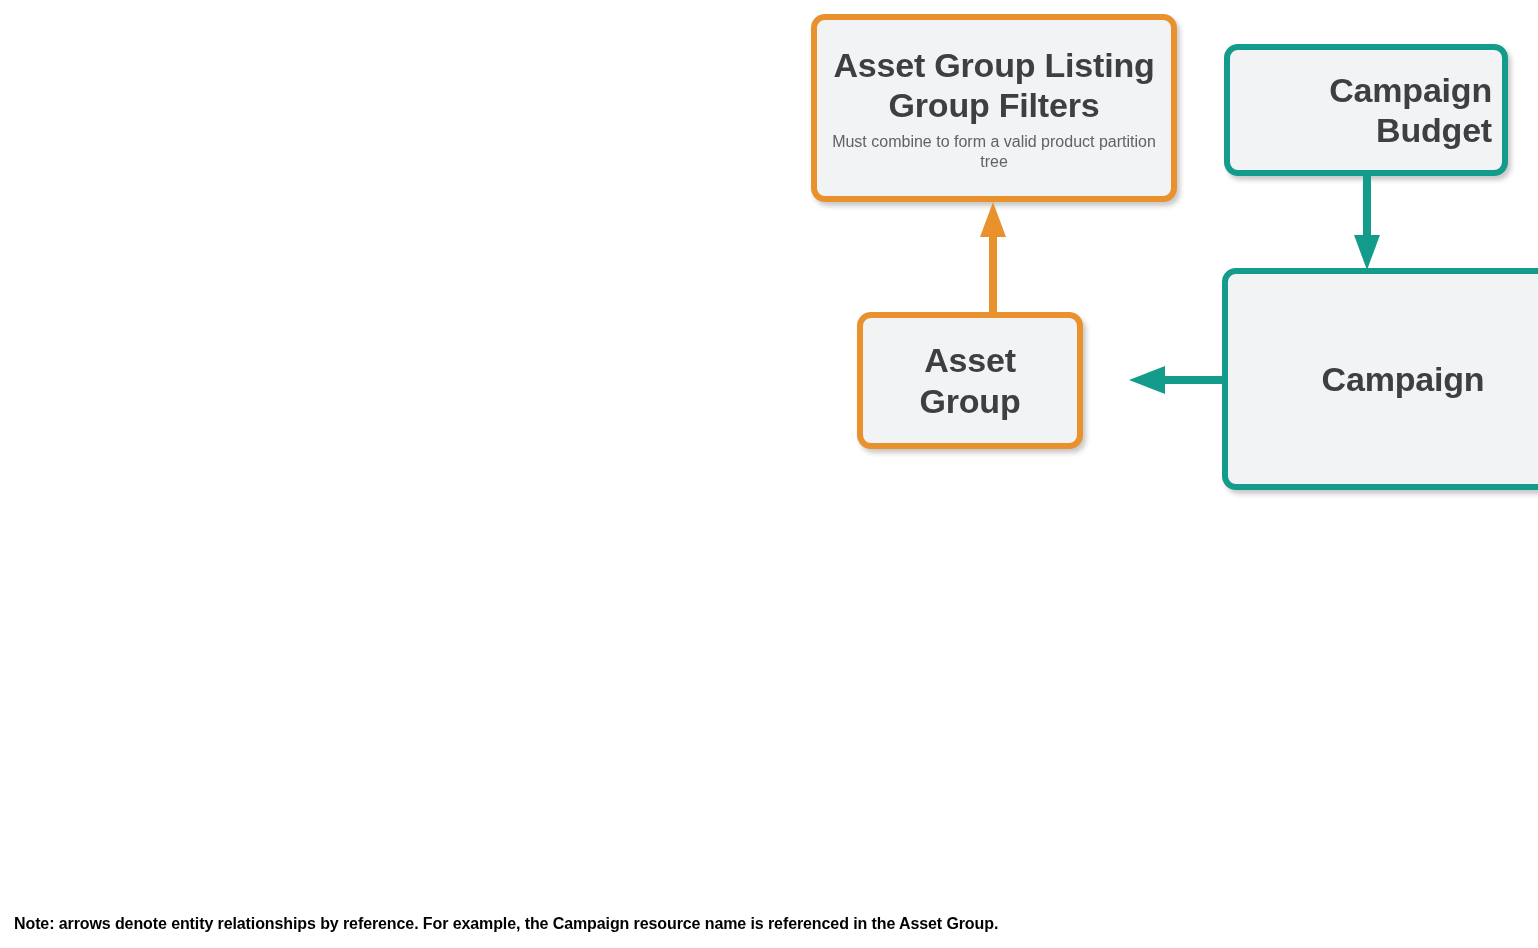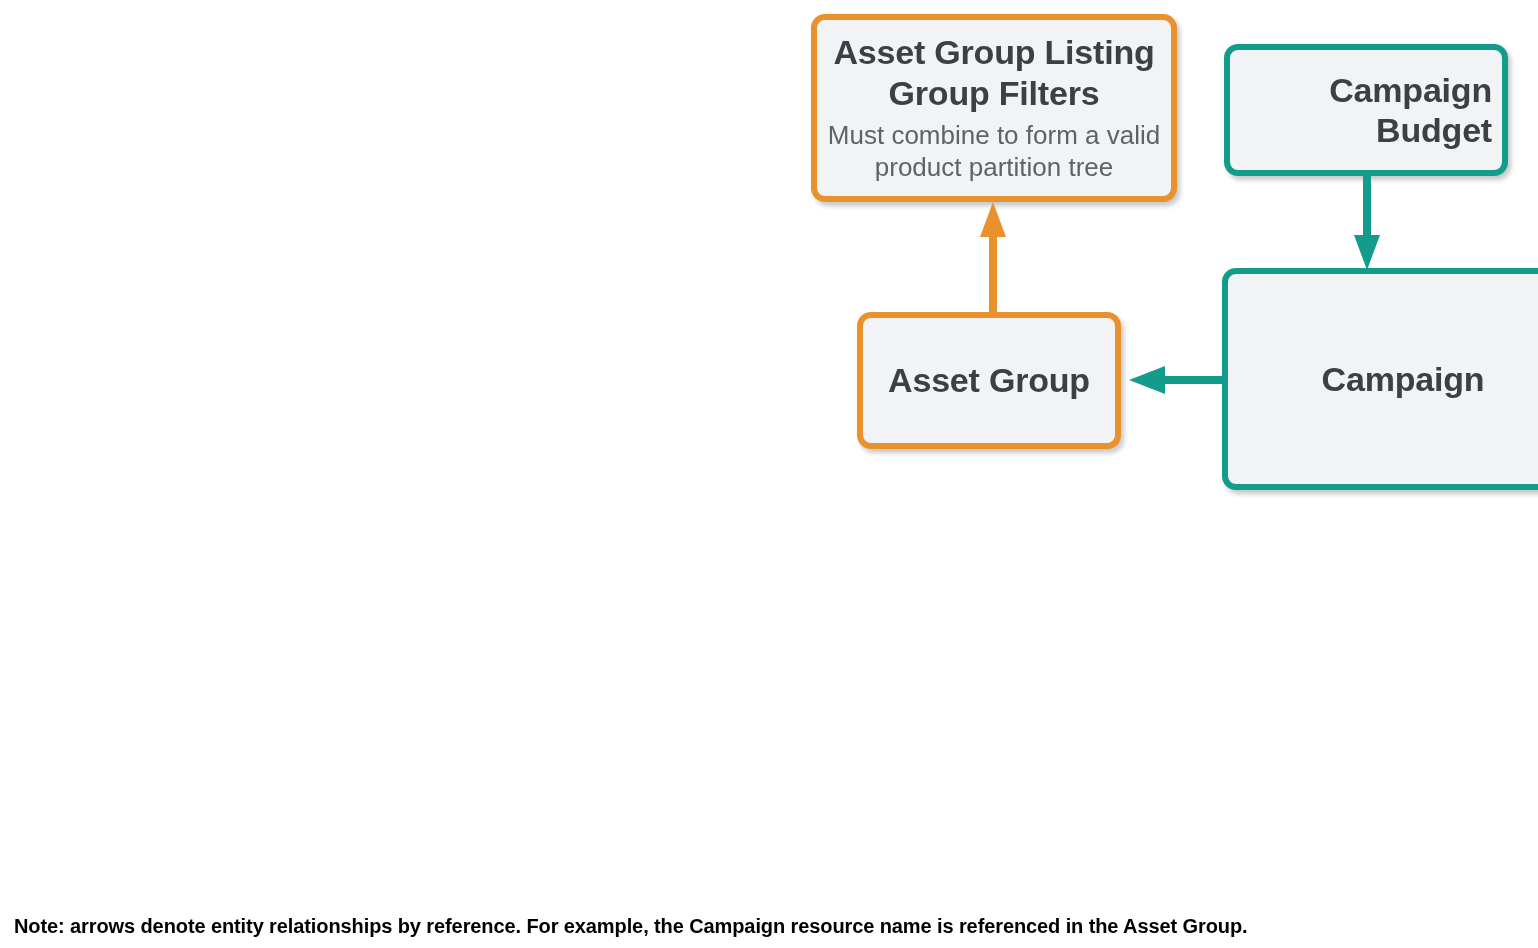--- a/index.html
+++ b/index.html
@@ -41,31 +41,31 @@
   .node.teal   { border: 6px solid #139b8b; }
 
   .node-title {
     font-size: 34px;
     font-weight: bold;
     color: #3c4043;
     line-height: 1.18;
     letter-spacing: -0.2px;
   }
   .node-desc {
-    font-size: 26px;
+    font-size: 16px;
     font-weight: normal;
     color: #5f6368;
     line-height: 1.23;
     margin-top: 7px;
     white-space: pre-line;
   }
 
   
   #node-aglgf   { left: 811px;  top: 14px;  width: 366px; height: 188px; }
-  #node-ag      { left: 857px;  top: 312px; width: 264px; height: 137px; }
+  #node-ag      { left: 857px;  top: 312px; width: 226px; height: 137px; }
   #node-budget  { left: 1224px; top: 44px;  width: 284px; height: 132px; text-align: right; }
   #node-campaign{ left: 1222px; top: 268px; width: 336px; height: 222px; padding-left: 36px; }
 
   
   .arrow { position: absolute; }
 
   
   #arrow-ag-to-aglgf { left: 980px; top: 202px; width: 26px; height: 112px; }
   #arrow-ag-to-aglgf .shaft {
     position: absolute; left: 9px; top: 33px; width: 8px; height: 79px;
@@ -102,21 +102,21 @@
     border-top: 14px solid transparent;
     border-bottom: 14px solid transparent;
     border-right: 36px solid #139b8b;
   }
 
   
   #footnote {
     position: absolute;
     left: 14px;
     top: 915px;
-    font-size: 20px;
+    font-size: 16px;
     font-weight: bold;
     color: #000000;
     letter-spacing: -0.1px;
     white-space: nowrap;
   }
 </style>
 </head>
 <body>
 
 <div id="canvas">

